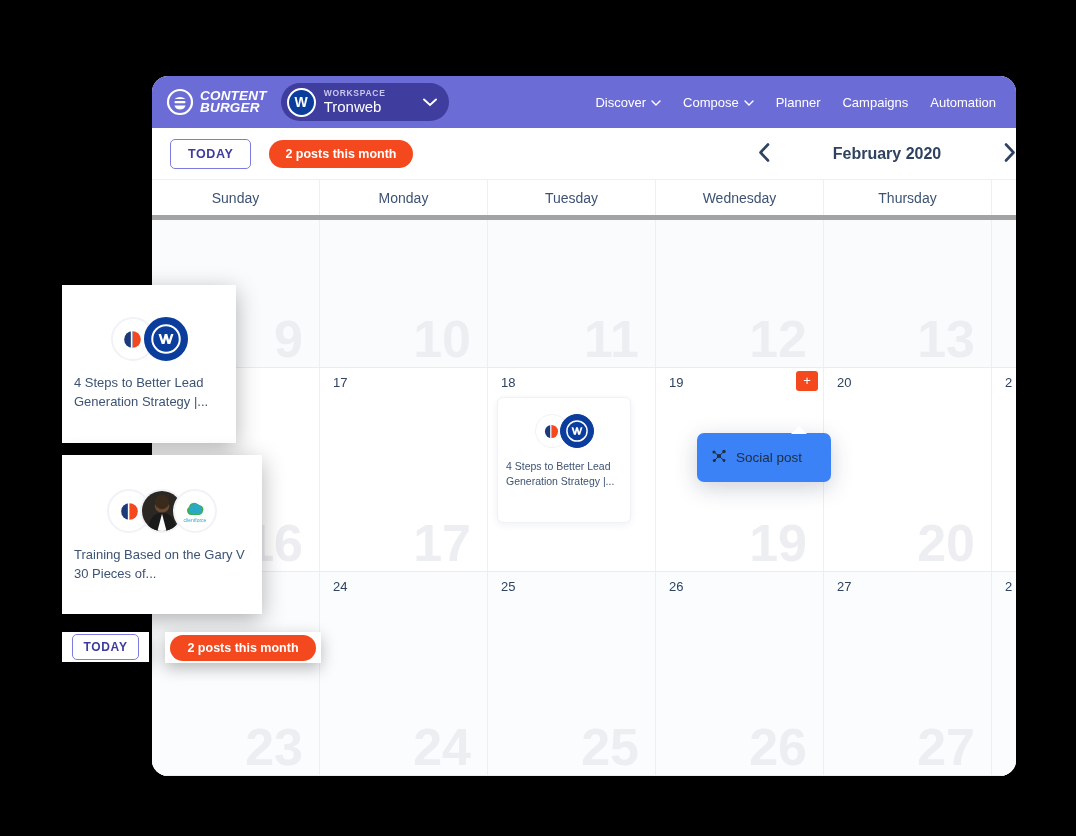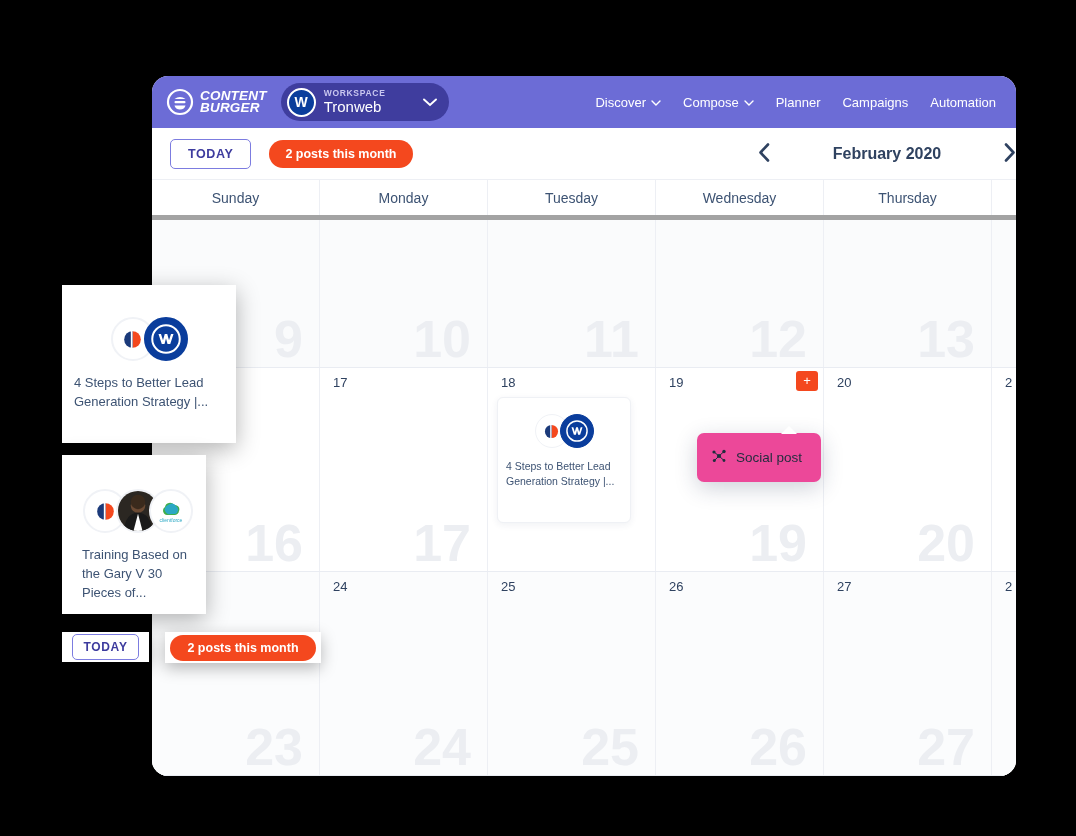--- a/index.html
+++ b/index.html
@@ -248,22 +248,22 @@
     font-size: 10.5px;
     line-height: 1.45;
     text-align: left;
     padding: 0 8px;
   }
 
   
   #post-type-menu {
     position: absolute;
     left: 697px; top: 421px;
-    width: 124px;
-    background: #ec4899;
+    width: 134px;
+    background: #3b82f6;
     border-radius: 7px;
     box-shadow: 0 6px 22px rgba(30,45,80,0.22);
     padding: 9px 0;
     z-index: 30;
   }
   #post-type-menu:before {
     content: "";
     position: absolute;
     top: -7px; right: 24px;
     border-left: 8px solid transparent;
@@ -281,21 +281,21 @@
   
   .float-card {
     position: absolute;
     background: #ffffff;
     box-shadow: 0 6px 22px rgba(0,0,0,0.30);
     display: flex; flex-direction: column;
     align-items: center;
     z-index: 40;
   }
   #float-card-1 { left: 62px; top: 285px; width: 174px; height: 158px; padding-top: 32px; }
-  #float-card-2 { left: 62px; top: 455px; width: 144px; height: 159px; padding-top: 34px; padding-left: 8px; }
+  #float-card-2 { left: 62px; top: 455px; width: 200px; height: 159px; padding-top: 34px; }
   .float-card .avatar { width: 44px; height: 44px; border-width: 2px; }
   .float-card .avatar + .avatar { margin-left: -11px; }
   .float-card .post-title {
     font-size: 13px; margin-top: 13px; line-height: 1.45;
     padding: 0 12px;
   }
 
   #float-today {
     position: absolute;
     left: 62px; top: 632px;

